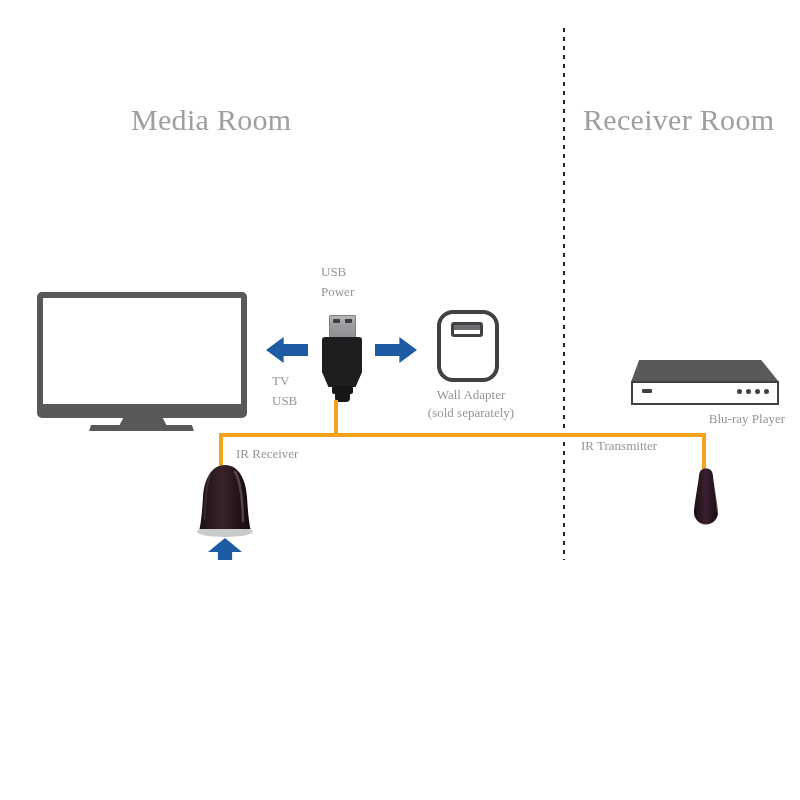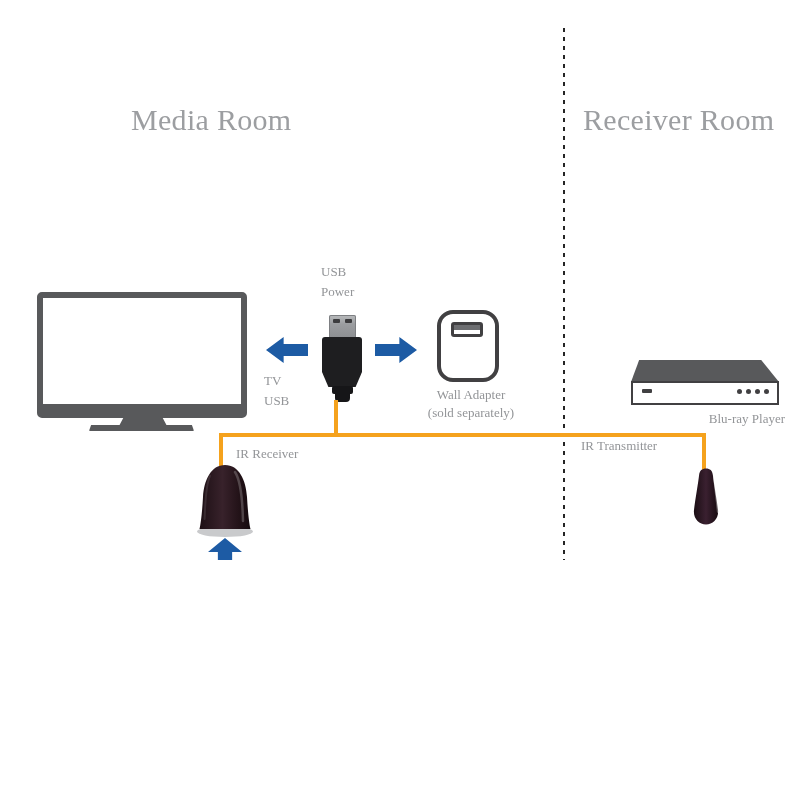--- a/index.html
+++ b/index.html
@@ -81,21 +81,21 @@
   .bd-dots span{width:5px;height:5px;border-radius:50%;background:#414042;}
 
   
   .wire{background:#F5A21D;}
   .wire-usb-drop{left:310px;top:400px;width:4px;height:36px;}
   .wire-horizontal{left:195px;top:433px;width:487px;height:4px;}
   .wire-left-drop{left:195px;top:436px;width:4px;height:31px;}
   .wire-right-drop{left:678px;top:436px;width:4px;height:34px;}
 
   .lbl-usb-power{left:297px;top:262px;}
-  .lbl-tv-usb{left:240px;top:371px;}
+  .lbl-tv-usb{left:248px;top:371px;}
   .lbl-wall-adapter{left:377px;top:385px;width:140px;text-align:center;}
   .lbl-wall-note{left:367px;top:403px;width:160px;text-align:center;}
   .lbl-bluray{left:601px;top:409px;width:160px;text-align:right;}
   .lbl-ir-receiver{left:212px;top:444px;text-align:right;}
   .lbl-ir-transmitter{left:557px;top:436px;}
 
   svg{display:block;}
 </style>
 </head>
 <body>

